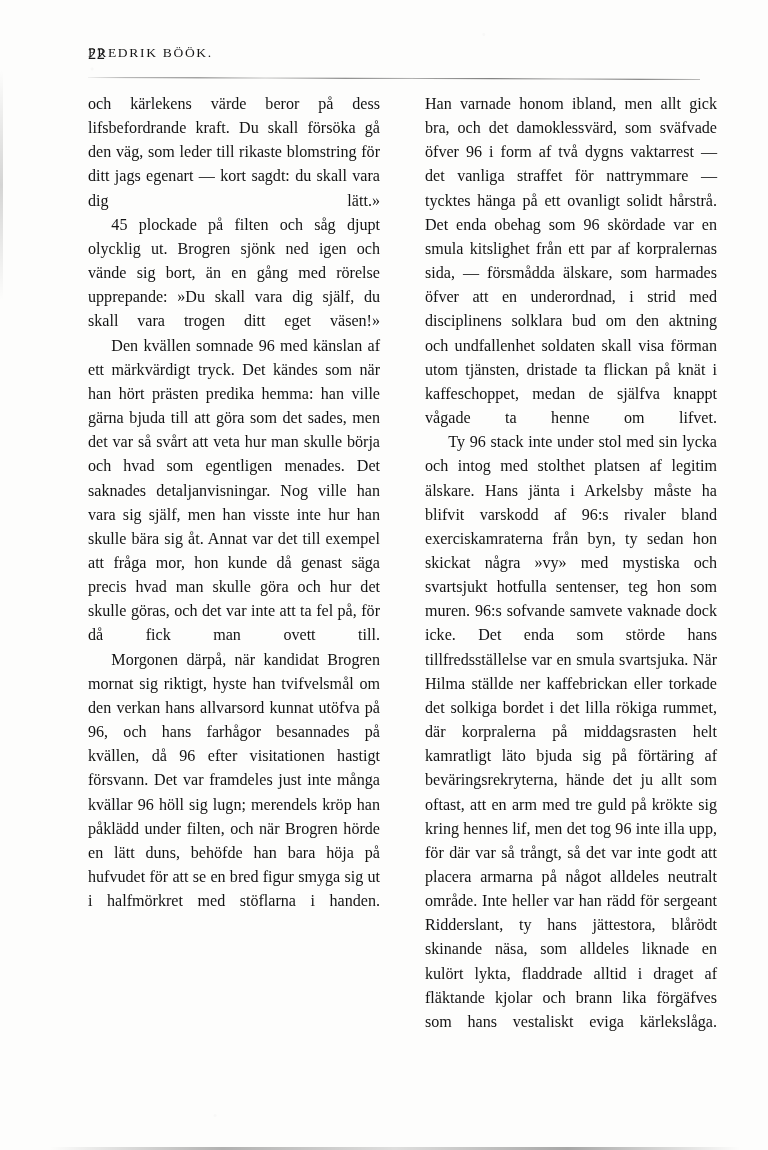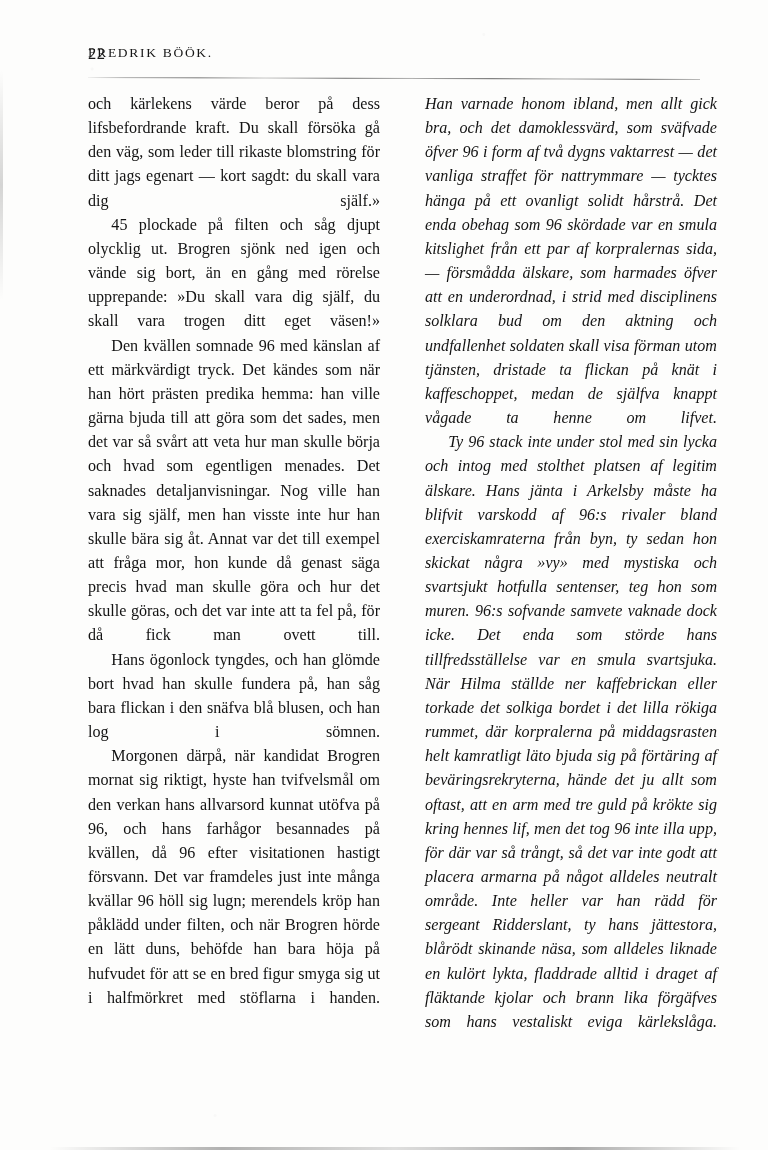--- a/index.html
+++ b/index.html
@@ -100,21 +100,21 @@
     left: 88px;
     top: 92px;
     width: 620px;
   }
   .col {
     position: absolute;
     top: 0;
     width: 292px;
   }
   .col-left  { left: 0; }
-  .col-right { left: 337px; font-style: italic; }
+  .col-right { left: 337px; }
 
   p {
     margin: 0;
     font-size: 16.1px;
     line-height: 24.15px;
     text-align: justify;
     text-align-last: justify;
     color: #131313;
     word-spacing: 0.2px;
     -webkit-font-smoothing: none;
@@ -135,24 +135,23 @@
   <div class="edge-bottom"></div>
 
   <div class="header">
     <div class="folio">22</div>
     <div class="runhead">FREDRIK BÖÖK.</div>
   </div>
   <div class="rule"></div>
 
   <div class="columns">
     <div class="col col-left">
-      <p>och kärlekens värde beror på dess lifsbefordrande kraft. Du skall försöka gå den väg, som leder till rikaste blomstring för ditt jags egenart — kort sagdt: du skall vara dig själf.»</p>
+      <p>och kärlekens värde beror på dess lifsbefordrande kraft. Du skall försöka gå den väg, som leder till rikaste blomstring för ditt jags egenart — kort sagdt: du skall vara dig lätt.»</p>
       <p class="indent">45 plockade på filten och såg djupt olycklig ut. Brogren sjönk ned igen och vände sig bort, än en gång med rörelse upprepande: »Du skall vara dig själf, du skall vara trogen ditt eget väsen!»</p>
       <p class="indent">Den kvällen somnade 96 med känslan af ett märkvärdigt tryck. Det kändes som när han hört prästen predika hemma: han ville gärna bjuda till att göra som det sades, men det var så svårt att veta hur man skulle börja och hvad som egentligen menades. Det saknades detaljanvisningar. Nog ville han vara sig själf, men han visste inte hur han skulle bära sig åt. Annat var det till exempel att fråga mor, hon kunde då genast säga precis hvad man skulle göra och hur det skulle göras, och det var inte att ta fel på, för då fick man ovett till.</p>
-      <p class="indent">Hans ögonlock tyngdes, och han glömde bort hvad han skulle fundera på, han såg bara flickan i den snäfva blå blusen, och han log i sömnen.</p>
       <p class="indent">Morgonen därpå, när kandidat Brogren mornat sig riktigt, hyste han tvifvelsmål om den verkan hans allvarsord kunnat utöfva på 96, och hans farhågor besannades på kvällen, då 96 efter visitationen hastigt försvann. Det var framdeles just inte många kvällar 96 höll sig lugn; merendels kröp han påklädd under filten, och när Brogren hörde en lätt duns, behöfde han bara höja på hufvudet för att se en bred figur smyga sig ut i halfmörkret med stöflarna i handen.</p>
     </div>
 
     <div class="col col-right">
       <p>Han varnade honom ibland, men allt gick bra, och det damoklessvärd, som sväfvade öfver 96 i form af två dygns vaktarrest — det vanliga straffet för nattrymmare — tycktes hänga på ett ovanligt solidt hårstrå. Det enda obehag som 96 skördade var en smula kitslighet från ett par af korpralernas sida, — försmådda älskare, som harmades öfver att en underordnad, i strid med disciplinens solklara bud om den aktning och undfallenhet soldaten skall visa förman utom tjänsten, dristade ta flickan på knät i kaffeschoppet, medan de själfva knappt vågade ta henne om lifvet.</p>
       <p class="indent">Ty 96 stack inte under stol med sin lycka och intog med stolthet platsen af legitim älskare. Hans jänta i Arkelsby måste ha blifvit varskodd af 96:s rivaler bland exerciskamraterna från byn, ty sedan hon skickat några »vy» med mystiska och svartsjukt hotfulla sentenser, teg hon som muren. 96:s sofvande samvete vaknade dock icke. Det enda som störde hans tillfredsställelse var en smula svartsjuka. När Hilma ställde ner kaffebrickan eller torkade det solkiga bordet i det lilla rökiga rummet, där korpralerna på middagsrasten helt kamratligt läto bjuda sig på förtäring af beväringsrekryterna, hände det ju allt som oftast, att en arm med tre guld på krökte sig kring hennes lif, men det tog 96 inte illa upp, för där var så trångt, så det var inte godt att placera armarna på något alldeles neutralt område. Inte heller var han rädd för sergeant Ridderslant, ty hans jättestora, blårödt skinande näsa, som alldeles liknade en kulört lykta, fladdrade alltid i draget af fläktande kjolar och brann lika förgäfves som hans vestaliskt eviga kärlekslåga.</p>
     </div>
   </div>
 </div>
 

